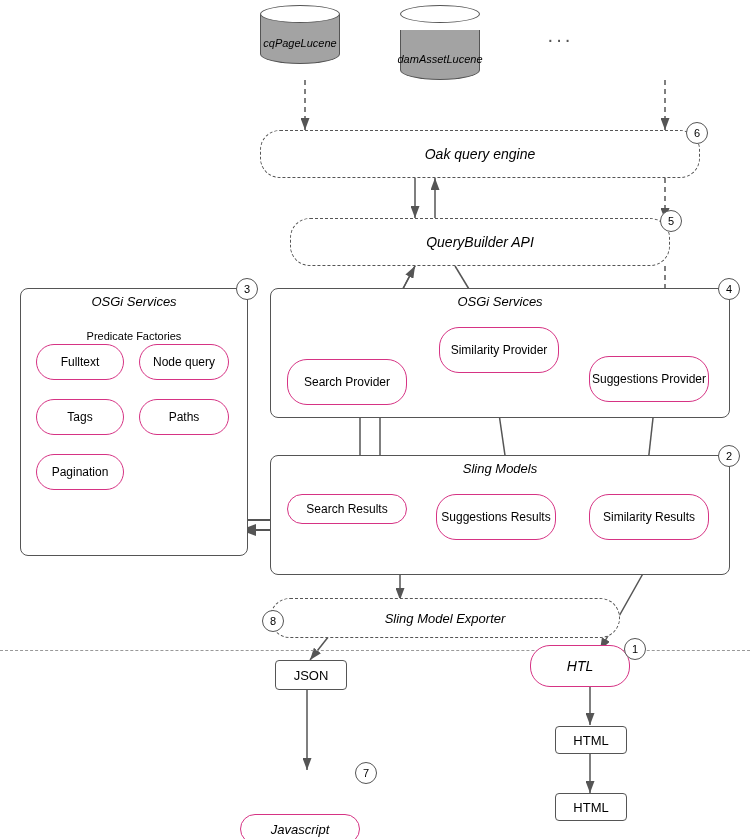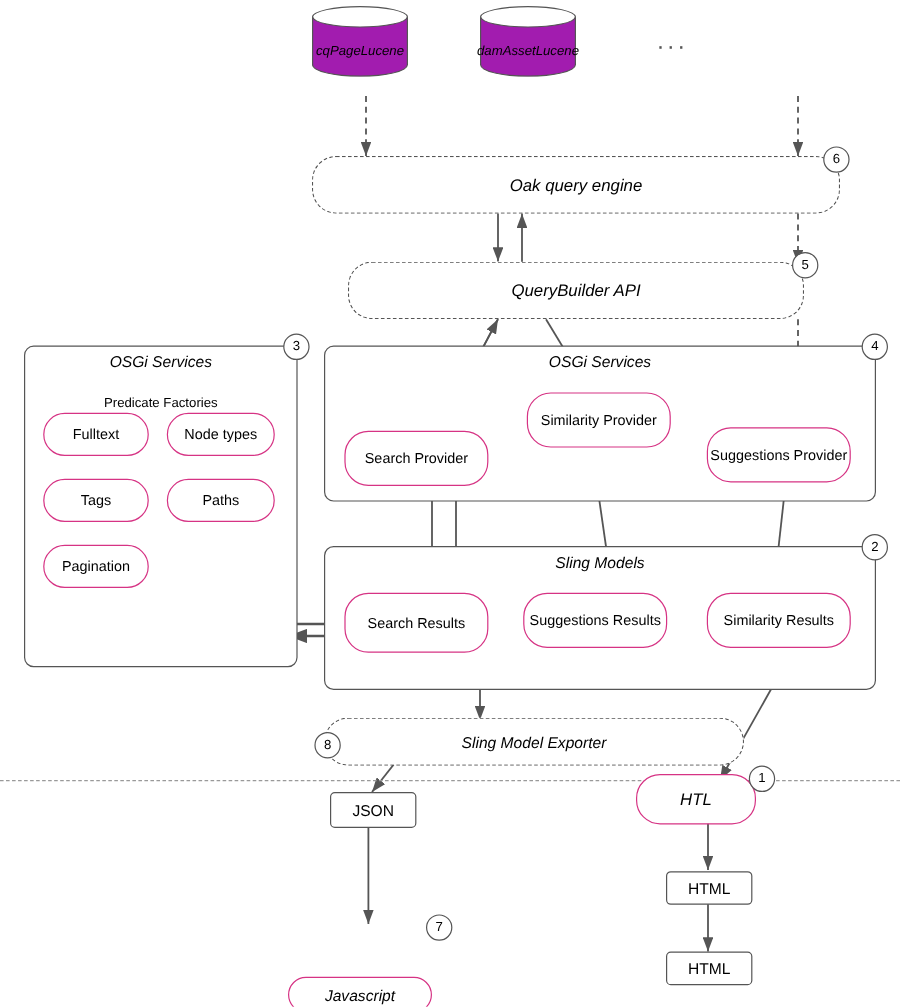--- a/index.html
+++ b/index.html
@@ -27,21 +27,21 @@
     .cylinder-top {
       background: #fff;
       border: 1.5px solid #555;
       border-radius: 50%;
       width: 80px;
       height: 18px;
       margin-bottom: -9px;
       z-index: 2;
     }
     .cylinder-main {
-      background: #a21caf;
+      background: #a3a3a3;
       border: 1.5px solid #555;
       border-top: none;
       border-radius: 0 0 50% 50% / 0 0 10px 10px;
       width: 80px;
       height: 50px;
       display: flex;
       align-items: center;
       justify-content: center;
       font-size: 11px;
       text-align: center;
@@ -184,21 +184,21 @@
     <line x1="590" y1="753" x2="590" y2="793" stroke="#555" stroke-width="1.5" marker-end="url(#arrowhead)"></line>
   </svg>
 
   <div class="cylinder" style="left:260px; top:5px;">
     <div class="cylinder-top"></div>
     <div class="cylinder-main">
       <span>cqPageLucene</span>
     </div>
   </div>
 
-  <div class="cylinder" style="left:400px; top:5px;">
+  <div class="cylinder" style="left:400px; top:5px;gap:16px;">
     <div class="cylinder-top"></div>
     <div class="cylinder-main">
       <span>damAssetLucene</span>
     </div>
   </div>
 
   <div class="dots" style="left:547px; top:28px; color:#555;">···</div>
 
 
   <div class="box box-dashed" style="left:260px; top:130px; width:440px; height:48px;">
@@ -219,21 +219,21 @@
       <div style="font-size:11px; font-style:normal;margin-top:21px;">Predicate Factories</div>
     </div>
 
     <div class="badge" style="right:-11px; top:-11px;">3</div>
 
     <div class="box box-pink" style="left:15px; top:55px; width:88px; height:36px; font-size:12px;">
       <span>Fulltext</span>
     </div>
 
     <div class="box box-pink" style="left:118px; top:55px; width:90px; height:36px; font-size:12px;">
-      <span>Node types</span>
+      <span>Node query</span>
     </div>
 
     <div class="box box-pink" style="left:15px; top:110px; width:88px; height:36px; font-size:12px;">
       <span>Tags</span>
     </div>
 
     <div class="box box-pink" style="left:118px; top:110px; width:90px; height:36px; font-size:12px;">
       <span>Paths</span>
     </div>
 
@@ -262,21 +262,21 @@
     </div>
   </div>
 
   <div class="container" style="left:270px; top:455px; width:460px; height:120px;">
     <div class="container-label" style="top:5px; left:0; right:0; font-size:13px; font-style:italic;">
       <span>Sling Models</span>
     </div>
 
     <div class="badge" style="right:-11px; top:-11px;">2</div>
 
-    <div class="box box-pink" style="left:16px; top:38px; width:120px; height:50px; font-size:12px;">
+    <div class="box box-pink" style="left:16px; top:38px; width:120px; height:30px; font-size:12px;">
       <span>Search Results</span>
     </div>
 
     <div class="box box-pink" style="left:165px; top:38px; width:120px; height:46px; font-size:12px;">
       <span>Suggestions Results</span>
     </div>
 
     <div class="box box-pink" style="left:318px; top:38px; width:120px; height:46px; font-size:12px;">
       <span>Similarity Results</span>
     </div>

